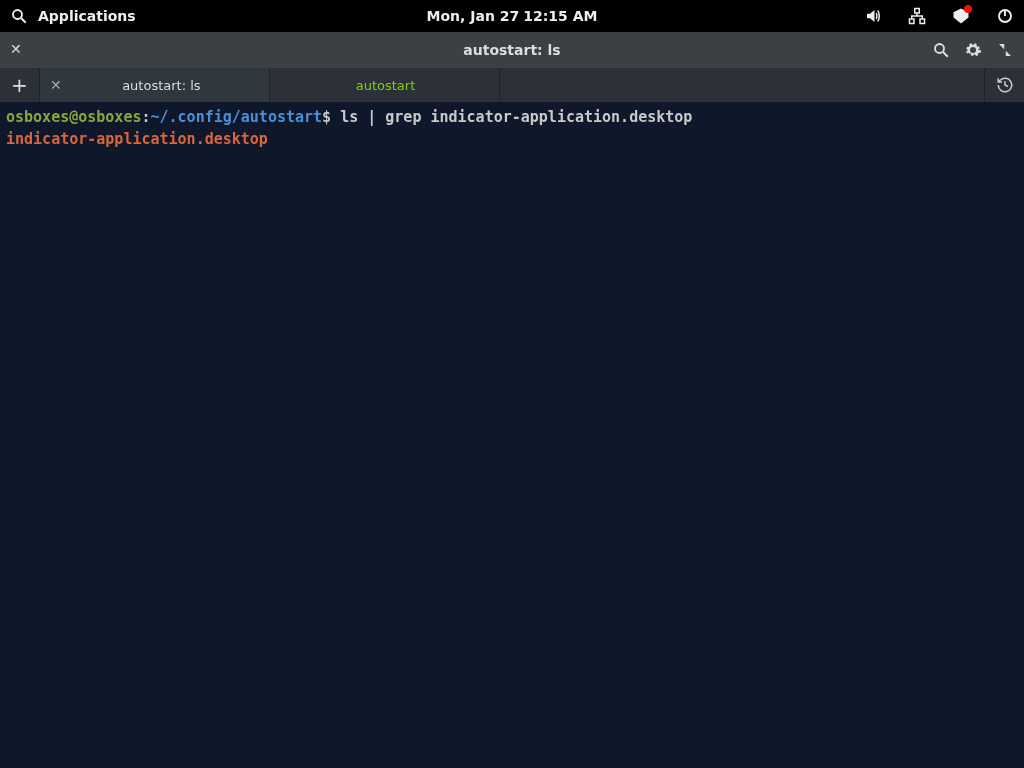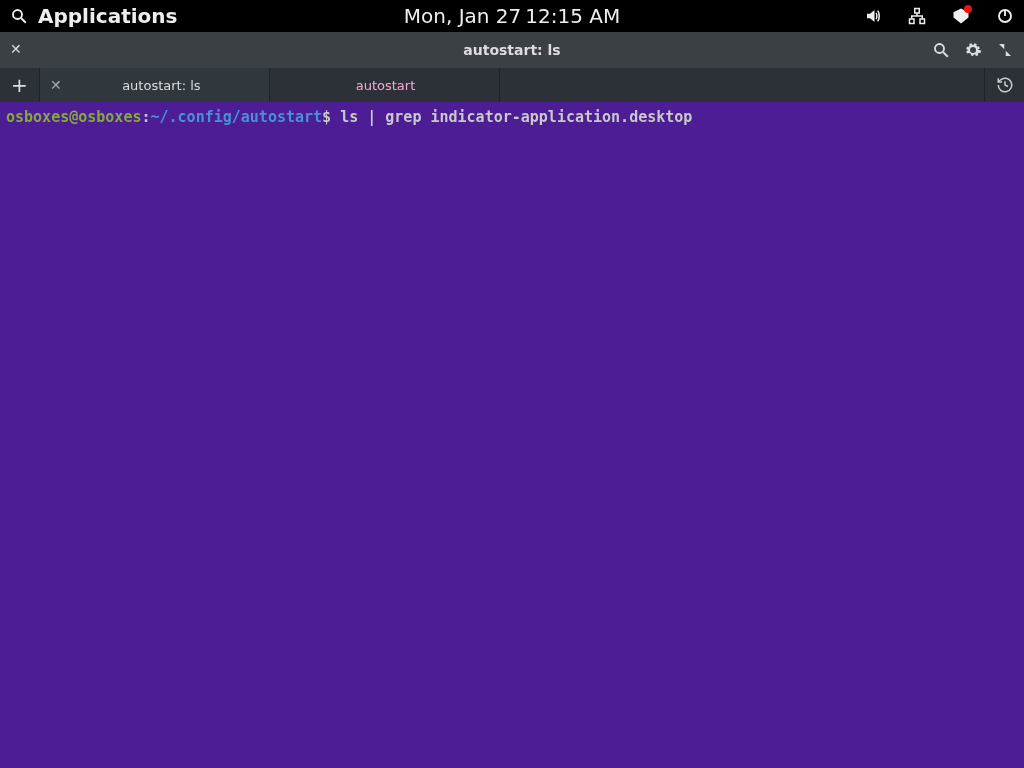--- a/index.html
+++ b/index.html
@@ -12,31 +12,31 @@
   overflow: hidden;
 }
 
 
 .topbar {
   height: 32px;
   background: #000;
   display: flex;
   align-items: center;
   padding: 0 10px;
-  font-size: 20px;
+  font-size: 14px;
   font-weight: 700;
 }
 .topbar .left { display: flex; align-items: center; gap: 10px; }
 .topbar .center-text {
   position: absolute;
   left: 50%;
   transform: translateX(-50%);
   display: flex;
   gap: 4px;
-  font-weight: 400;
+  font-weight: 700;
 }
 .topbar .right {
   margin-left: auto;
   display: flex;
   align-items: center;
   gap: 26px;
 }
 .topbar .icon { width: 18px; height: 18px; display: inline-flex; align-items: center; justify-content: center; }
 .icon svg { width: 18px; height: 18px; }
 .notif-wrap { position: relative; }
@@ -81,33 +81,33 @@
   align-items: center;
   justify-content: center;
   color: #ccc;
   border-right: 1px solid #1e2428;
 }
 .tabbar .history-btn { margin-left: auto; border-right: none; border-left: 1px solid #1e2428; }
 .tab {
   display: flex;
   align-items: center;
   padding: 0 14px 0 10px;
-  color: #f9a8d4;
+  color: #84cc16;
   font-size: 13px;
   border-right: 1px solid #1e2428;
   min-width: 230px;
   gap: 20px;
 }
 .tab.active { background: #30373d; color: #ddd; }
 .tab .closex { font-size: 14px; color: #aaa; }
 .tab .tlabel { flex: 1; text-align: center; padding-right: 14px; }
 
 
 .terminal {
-  background: #4c1d95;
+  background: #0f172a;
   height: calc(768px - 32px - 36px - 34px);
   padding: 4px 6px;
   font-family: "DejaVu Sans Mono", "Liberation Mono", monospace;
   font-size: 15px;
   line-height: 22px;
   font-weight: 700;
 }
 .prompt-user { color: #86a93e; }
 .prompt-sep { color: #c9c9c9; }
 .prompt-path { color: #4a90d9; }
@@ -203,13 +203,16 @@
         <polyline points="3 3 3 8 8 8"></polyline>
         <polyline points="12 7 12 12 16 14"></polyline>
       </svg>
   </div>
 </div>
 
 <div class="terminal">
   <div>
     <span class="prompt-user">osboxes@osboxes</span><span class="prompt-sep">:</span><span class="prompt-path">~/.config/autostart</span><span class="prompt-sep">$</span><span class="prompt-cmd"> ls | grep indicator-application.desktop</span>
   </div>
+  <div>
+    <span class="grep-match">indicator-application.desktop</span>
+  </div>
 </div>
 
 </body></html>

